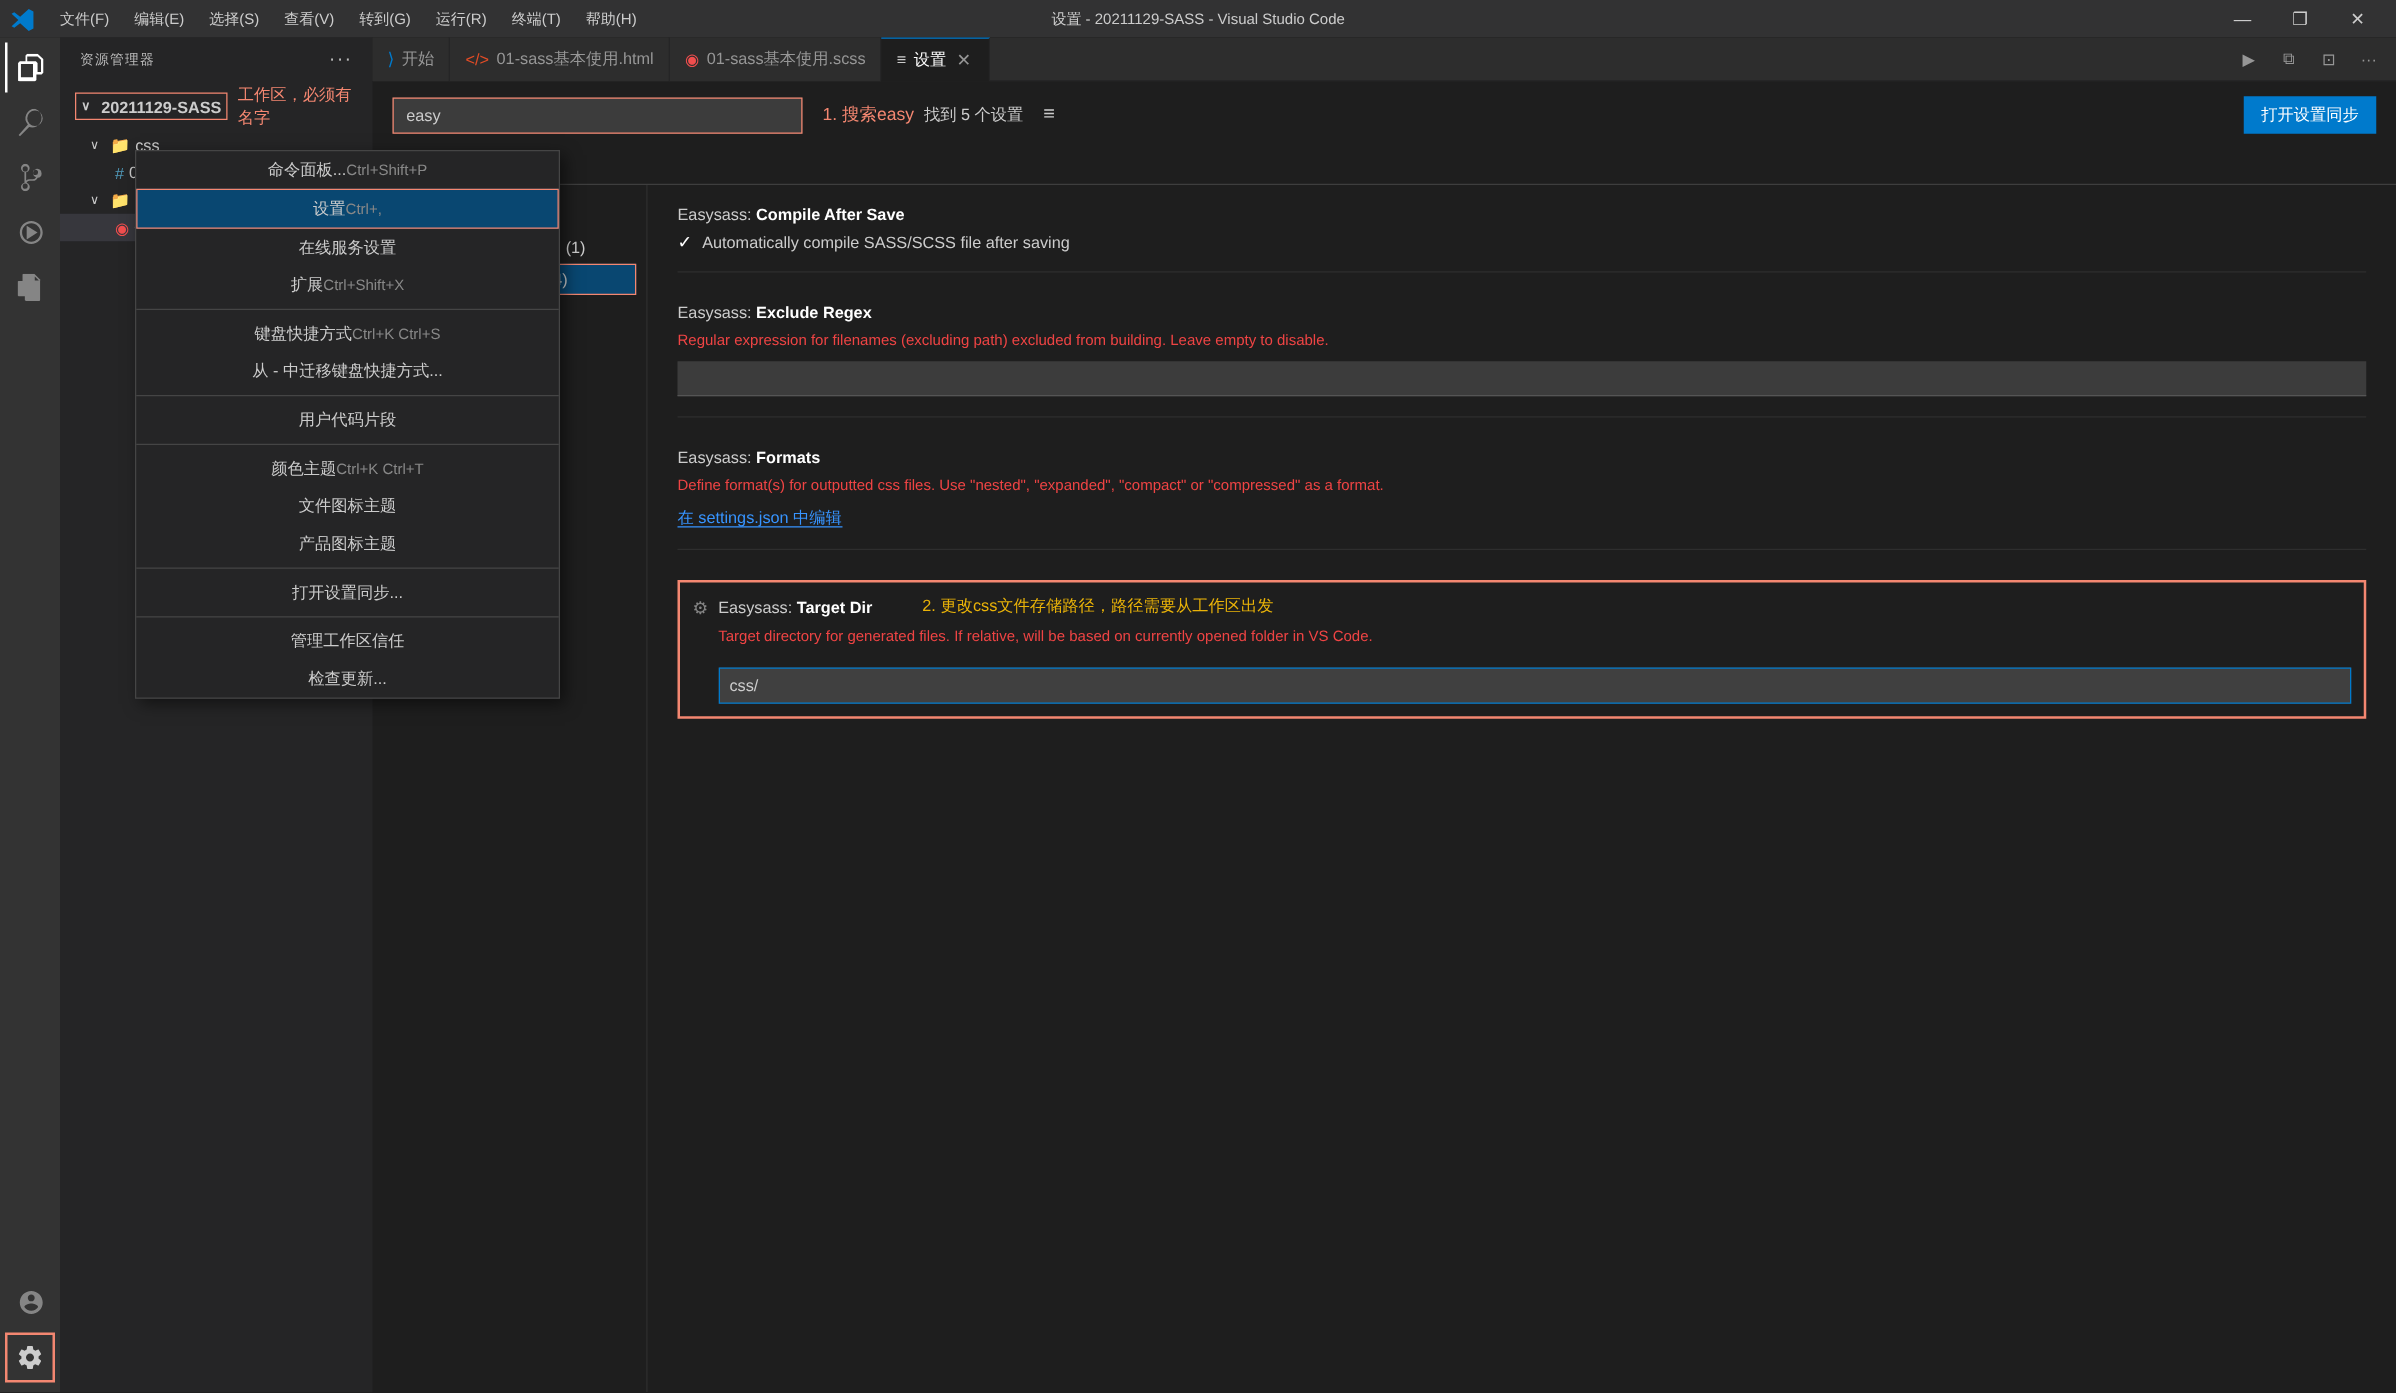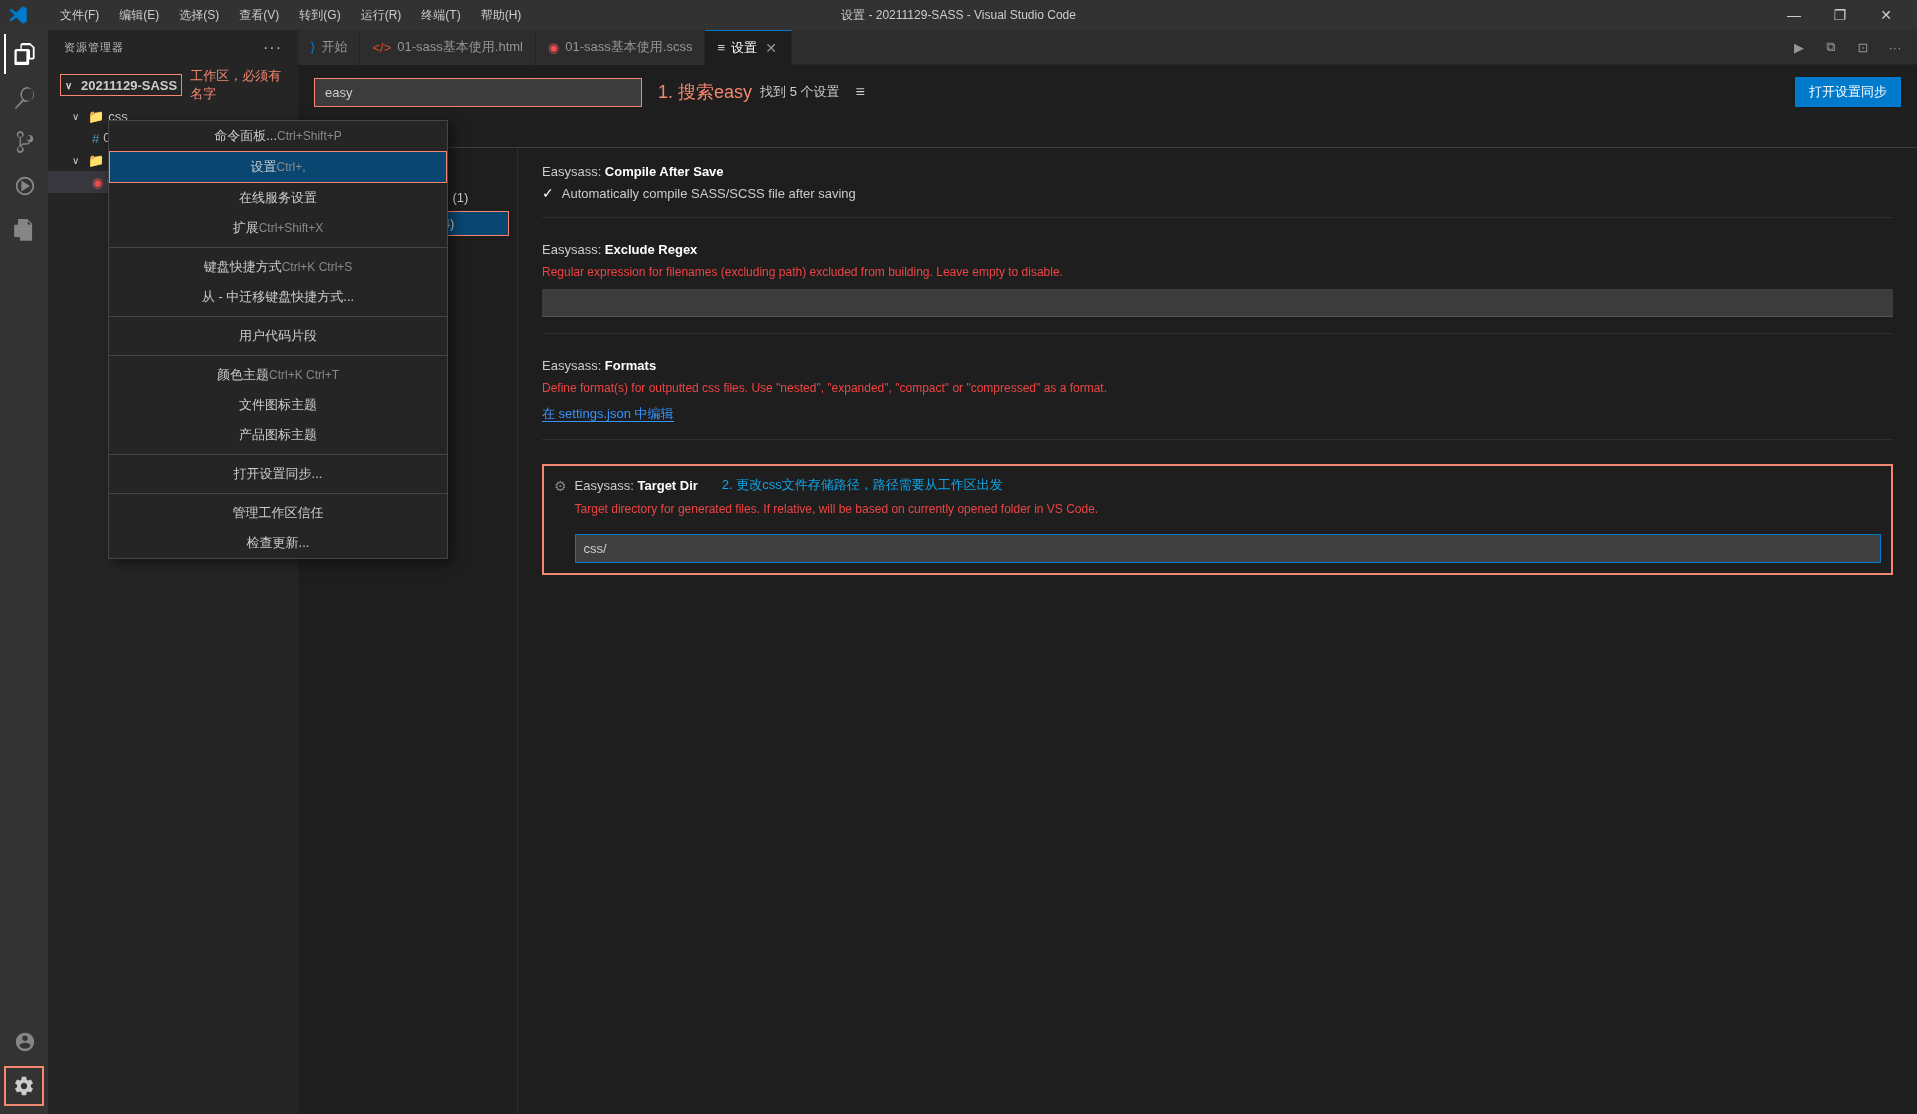--- a/index.html
+++ b/index.html
@@ -18,22 +18,22 @@
       background: #323233;
       height: 30px;
       display: flex;
       align-items: center;
       padding: 0 8px;
       justify-content: space-between;
       user-select: none;
     }
     .titlebar-left {
       display: flex;
-      align-items: center;
-      gap: 24px;
+      align-items: flex-end;
+      gap: 12px;
     }
     .titlebar-menu {
       display: flex;
       gap: 4px;
     }
     .titlebar-menu-item {
       color: #cccccc;
       padding: 2px 8px;
       cursor: pointer;
       font-size: 12px;
@@ -282,21 +282,21 @@
     }
     .search-result-info {
       color: #cccccc;
       font-size: 13px;
       display: flex;
       align-items: center;
       gap: 8px;
     }
     .search-result-step {
       color: #f48771;
-      font-size: 18px;
+      font-size: 14px;
     }
     .settings-sync-btn {
       margin-left: auto;
       background: #007acc;
       color: #ffffff;
       border: none;
       padding: 6px 14px;
       cursor: pointer;
       font-size: 13px;
       font-family: inherit;
@@ -421,23 +421,23 @@
     }
     .setting-content-col { flex: 1; }
 
     
     .setting-entry.highlighted {
       border: 2px solid #f48771;
       padding: 10px;
       margin-right: 0;
     }
     .annotation-label {
-      color: #0ea5e9;
-      font-size: 13px;
-      margin-left: 16px;
+      color: #eab308;
+      font-size: 13px;
+      margin-left: 32px;
     }
 
     
     .checkmark {
       color: #ffffff;
       font-size: 14px;
     }
 
     
     ::-webkit-scrollbar { width: 6px; }

